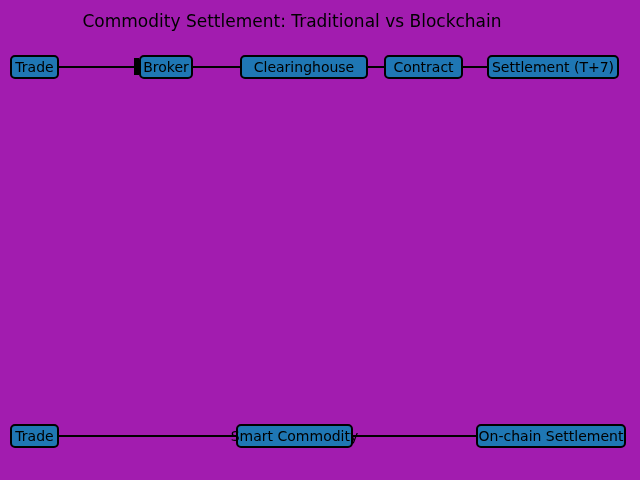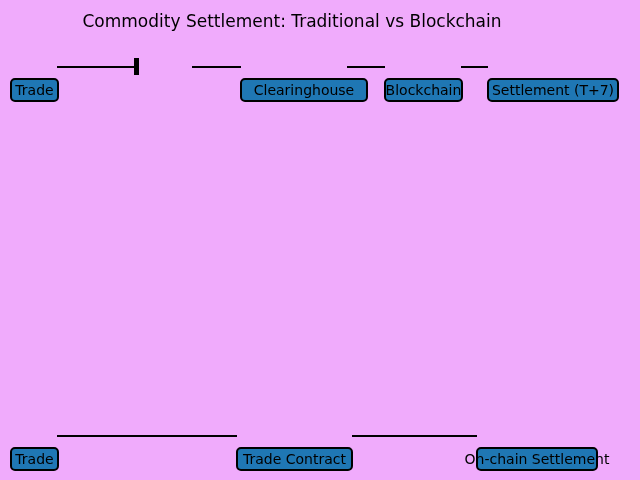--- a/index.html
+++ b/index.html
@@ -4,21 +4,21 @@
 <style>
   html, body {
     margin: 0;
     padding: 0;
     background: #ffffff;
   }
   .figure {
     position: relative;
     width: 640px;
     height: 480px;
-    background: #f0abfc;
+    background: #a21caf;
     font-family: "DejaVu Sans", sans-serif;
     overflow: hidden;
   }
   .title {
     position: absolute;
     top: 11px;
     left: 292px;
     transform: translateX(-50%);
     font-size: 17px;
     color: #000000;
@@ -31,21 +31,20 @@
     background: #1f77b4;
     border: 2px solid #000000;
     border-radius: 5px;
     display: flex;
     align-items: center;
     justify-content: center;
     font-size: 14px;
     color: #000000;
     white-space: nowrap;
     z-index: 2;
-    margin-top: 23px;
   }
   .connector {
     position: absolute;
     height: 2px;
     background: #000000;
     z-index: 1;
   }
   .arrowhead {
     position: absolute;
     left: 134px;
@@ -63,24 +62,25 @@
 
   <div class="title">Commodity Settlement: Traditional vs Blockchain</div>
 
   <div class="connector" style="left:57px;  top:66px; width:78px;"></div>
   <div class="arrowhead"></div>
   <div class="connector" style="left:192px; top:66px; width:49px;"></div>
   <div class="connector" style="left:347px; top:66px; width:38px;"></div>
   <div class="connector" style="left:461px; top:66px; width:27px;"></div>
 
   <div class="node" style="left:10px;  top:55px; width:49px;">Trade</div>
+  <div class="node" style="left:139px; top:55px; width:54px;">Broker</div>
   <div class="node" style="left:240px; top:55px; width:128px;">Clearinghouse</div>
-  <div class="node" style="left:384px; top:55px; width:79px;">Blockchain</div>
+  <div class="node" style="left:384px; top:55px; width:79px;">Contract</div>
   <div class="node" style="left:487px; top:55px; width:132px;">Settlement (T+7)</div>
 
   <div class="connector" style="left:57px;  top:435px; width:180px;"></div>
   <div class="connector" style="left:352px; top:435px; width:125px;"></div>
 
   <div class="node" style="left:10px;  top:424px; width:49px;">Trade</div>
-  <div class="node" style="left:236px; top:424px; width:117px;">Trade Contract</div>
-  <div class="node" style="left:476px; top:424px; width:122px;">On-chain Settlement</div>
+  <div class="node" style="left:236px; top:424px; width:117px;">Smart Commodity</div>
+  <div class="node" style="left:476px; top:424px; width:150px;">On-chain Settlement</div>
 
 </div>
 
 </body></html>

